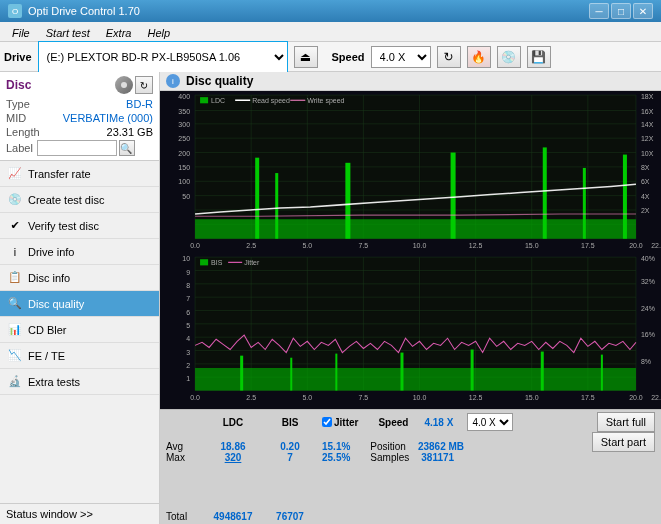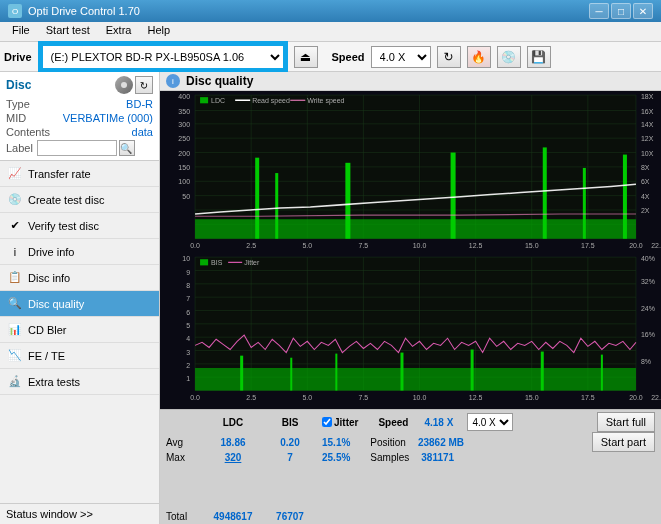--- a/index.html
+++ b/index.html
@@ -6,39 +6,39 @@
     body { font-family: 'Segoe UI', Tahoma, Geneva, Verdana, sans-serif; font-size: 11px; background: #f0f0f0; width: 661px; height: 524px; overflow: hidden; }
     
     
     .title-bar { background: linear-gradient(to bottom, #4a9fd4, #2e7db5); height: 22px; display: flex; align-items: center; justify-content: space-between; padding: 0 8px; color: white; font-size: 11px; }
     .title-bar-left { display: flex; align-items: center; gap: 6px; }
     .title-bar-icon { width: 14px; height: 14px; background: #70c0e0; border-radius: 2px; display: flex; align-items: center; justify-content: center; font-size: 8px; color: white; }
     .title-bar-controls { display: flex; gap: 2px; }
     .title-bar-btn { width: 20px; height: 16px; background: rgba(255,255,255,0.2); border: 1px solid rgba(255,255,255,0.4); border-radius: 2px; cursor: pointer; display: flex; align-items: center; justify-content: center; font-size: 10px; color: white; }
 
     
-    .menu-bar { background: #f0f0f0; height: 20px; display: flex; align-items: flex-start; border-bottom: 1px solid #ccc; padding: 0 4px; }
+    .menu-bar { background: #f0f0f0; height: 20px; display: flex; align-items: flex-end; border-bottom: 1px solid #ccc; padding: 0 4px; font-style: italic; }
     .menu-item { padding: 2px 8px; font-size: 11px; cursor: pointer; color: #000; }
 
     
     .drive-toolbar { background: #f5f5f5; border-bottom: 1px solid #ccc; padding: 3px 4px; display: flex; align-items: center; gap: 6px; height: 30px; }
     .drive-label { font-size: 11px; font-weight: bold; color: #000; }
-    .drive-select { height: 32px; font-size: 11px; border: 5px solid #0ea5e9; background: white; padding: 0 4px; flex: 1; max-width: 250px; }
+    .drive-select { height: 32px; font-size: 11px; border: 1px solid #0ea5e9; background: white; padding: 0 4px; flex: 1; max-width: 250px; }
     .toolbar-btn { width: 24px; height: 22px; background: linear-gradient(to bottom, #f8f8f8, #e0e0e0); border: 1px solid #999; cursor: pointer; display: flex; align-items: center; justify-content: center; font-size: 12px; }
     .speed-label { font-size: 11px; font-weight: bold; margin-left: 8px; }
     .speed-select { height: 22px; font-size: 11px; border: 1px solid #999; background: white; padding: 0 4px; width: 60px; }
 
     
     .main-layout { display: flex; height: calc(524px - 22px - 20px - 30px); }
 
     
     .sidebar { width: 160px; background: #f0f0f0; border-right: 1px solid #ccc; display: flex; flex-direction: column; }
     .disc-section { padding: 4px 6px; border-bottom: 1px solid #ccc; background: white; }
     .disc-header { display: flex; align-items: center; justify-content: space-between; margin-bottom: 4px; }
-    .disc-title { font-size: 12px; font-weight: bold; color: #0369a1; }
+    .disc-title { font-size: 12px; font-weight: bold; color: #701a75; }
     .disc-row { display: flex; justify-content: space-between; margin-bottom: 2px; font-size: 11px; }
     .disc-key { color: #555; }
     .disc-val { color: #0066cc; font-weight: normal; }
     .disc-val-black { color: #000; }
     .label-row { display: flex; align-items: center; margin-top: 2px; font-size: 11px; }
     .label-text { color: #555; margin-right: 4px; }
     .label-input { border: 1px solid #aaa; height: 16px; width: 80px; font-size: 10px; }
     .label-btn { width: 16px; height: 16px; background: linear-gradient(to bottom, #f8f8f8, #e0e0e0); border: 1px solid #999; cursor: pointer; margin-left: 2px; display: flex; align-items: center; justify-content: center; font-size: 10px; }
 
     .nav-item { display: flex; align-items: center; height: 26px; padding: 0 8px; cursor: pointer; font-size: 11px; color: #000; border-bottom: 1px solid #ddd; gap: 6px; }
@@ -111,22 +111,22 @@
       </div>
       <div class="disc-row">
         <span class="disc-key">Type</span>
         <span class="disc-val">BD-R</span>
       </div>
       <div class="disc-row">
         <span class="disc-key">MID</span>
         <span class="disc-val">VERBATIMe (000)</span>
       </div>
       <div class="disc-row">
-        <span class="disc-key">Contents</span>
-        <span class="disc-val">data</span>
+        <span class="disc-key">Length</span>
+        <span class="disc-val-black">23.31 GB</span>
       </div>
       <div class="label-row">
         <span class="label-text">Label</span>
         <input class="label-input" type="text" value="" style="">
         <div class="label-btn">🔍</div>
       </div>
     </div>
 
     <div>
       <div class="nav-item">
@@ -347,21 +347,21 @@
           <input type="checkbox" checked="" style="width: 10px; height: 10px;">
           <span style="font-weight:bold;">Jitter</span>
         </span>
         <span style="margin-left:8px;font-weight:bold;">Speed</span>
         <span style="margin-left:4px;color:#0066cc;font-weight:bold;">4.18 X</span>
         <select style="height:18px;font-size:10px;border:1px solid #999;background:white;margin-left:2px;">
           <option>4.0 X</option>
         </select>
         <button class="action-btn" style="margin-left:auto;">Start full</button>
       </div>
-      <div style="display:flex;gap:12px;align-items:center;">
+      <div style="display:flex;gap:12px;align-items:flex-end;">
         <span style="width:30px;">Avg</span>
         <span style="width:50px;text-align:center;color:#0066cc;font-weight:bold;">18.86</span>
         <span style="width:40px;text-align:center;color:#0066cc;font-weight:bold;">0.20</span>
         <span style="color:#0066cc;font-weight:bold;">15.1%</span>
         <span style="margin-left:8px;">Position</span>
         <span style="color:#0066cc;font-weight:bold;">23862 MB</span>
         <button class="action-btn" style="margin-left:auto;">Start part</button>
       </div>
       <div style="display:flex;gap:12px;align-items:center;">
         <span style="width:30px;">Max</span>

